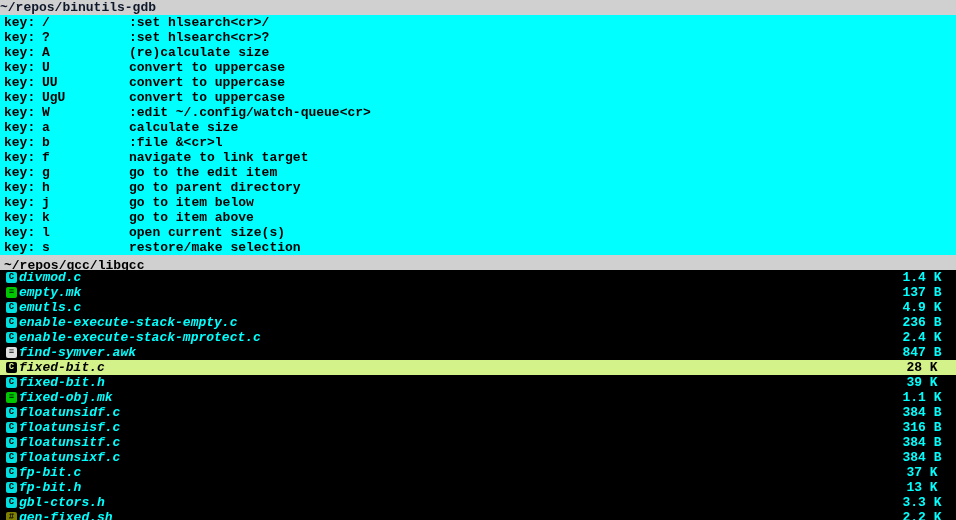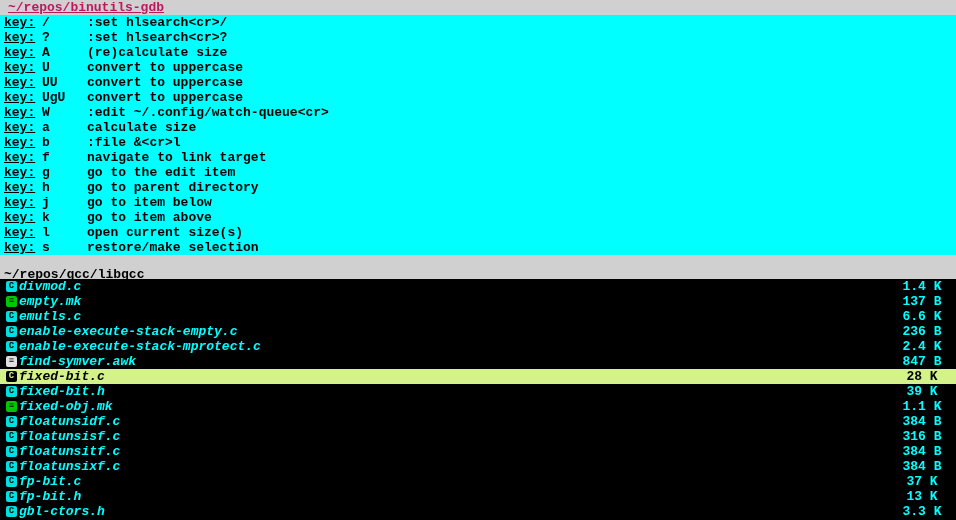--- a/index.html
+++ b/index.html
@@ -9,42 +9,41 @@
     font-weight: bold;
     background: #000;
     color: #00ffff;
     width: 956px;
     height: 520px;
     overflow: hidden;
     line-height: 15px;
   }
   .titlebar {
     background: #d0d0d0;
-    color: #be185d;
-    padding: 0 8px;
-    height: 15px;
-    text-decoration: underline;
+    color: #0f172a;
+    padding: 0 0;
+    height: 15px;
   }
   .help-panel {
     background: #00ffff;
     color: #000;
     padding: 0 0;
   }
   .help-row {
     display: flex;
     padding: 0 4px;
     height: 15px;
   }
-  .help-key-label { width: 38px; text-decoration: underline; }
+  .help-key-label { width: 38px; }
   .help-key { width: 45px; }
-  .help-desc { flex: 1; }
+  .help-desc { flex: 1; margin-left: 42px; }
   .path-bar {
     background: #d0d0d0;
     color: #000;
-    padding: 12px 4px;
+    padding: 3px 4px;
     height: 15px;
   }
   .path-bar span { text-decoration: underline; }
   .file-panel {
     background: #000;
   }
   .file-row {
     display: flex;
     padding: 0 4px;
     height: 15px;
@@ -178,21 +177,21 @@
       <span class="file-size">1.4 K</span>
     </div>
     <div class="file-row">
       <span class="file-icon"><span class="icon-badge badge-mk">≡</span></span>
       <span class="file-name"> empty.mk</span>
       <span class="file-size">137 B</span>
     </div>
     <div class="file-row">
       <span class="file-icon"><span class="icon-badge badge-c">C</span></span>
       <span class="file-name"> emutls.c</span>
-      <span class="file-size">6.6 K</span>
+      <span class="file-size">4.9 K</span>
     </div>
     <div class="file-row">
       <span class="file-icon"><span class="icon-badge badge-c">C</span></span>
       <span class="file-name"> enable-execute-stack-empty.c</span>
       <span class="file-size">236 B</span>
     </div>
     <div class="file-row">
       <span class="file-icon"><span class="icon-badge badge-c">C</span></span>
       <span class="file-name"> enable-execute-stack-mprotect.c</span>
       <span class="file-size">2.4 K</span>

